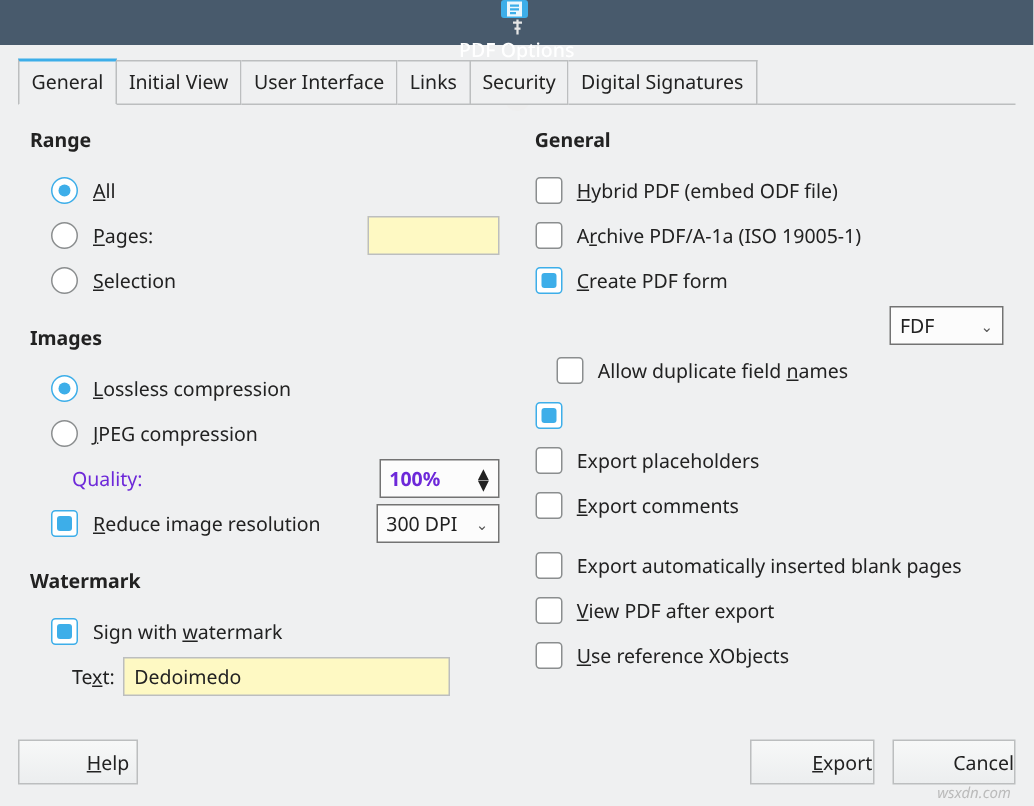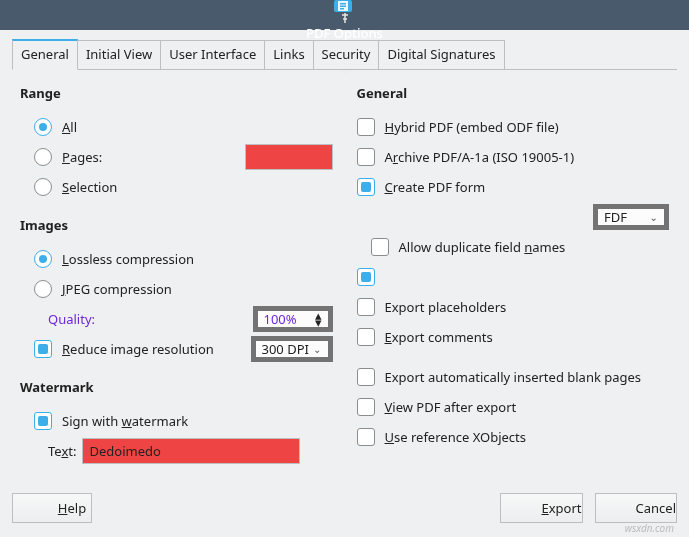--- a/index.html
+++ b/index.html
@@ -30,28 +30,28 @@
   .radio.checked { border-color:#3daee9; }
   .radio.checked::after { content:""; width:8px; height:8px; background:#3daee9; border-radius:4px; }
 
   .chk { width:18px; height:18px; border:1px solid #8b8e8f; border-radius:3px; background:#fff; display:flex; align-items:center; justify-content:center; margin-right:10px; flex-shrink:0;}
   .chk.checked { border-color:#3daee9; }
   .chk.checked::after { content:""; width:10px; height:10px; background:#3daee9; border-radius:2px; }
 
   .u { text-decoration: underline; text-decoration-thickness: 1px; }
   .disabled { color:#6d28d9; }
 
-  input[type=text].field { height:26px; border:1px solid #bcbebf; background:#ef4444; padding:12px 6px; }
+  input[type=text].field { height:26px; border:1px solid #bcbebf; background:#fef9c3; padding:12px 6px; }
   .pagesfield { width:88px; margin-left:10px; }
   .txtfield { width:218px; margin-left:6px; }
 
-  .spin, .combo { height:26px; border:5px solid #737373; background:#fcfcfc; display:flex; align-items:center; padding:0 6px; justify-content:space-between;text-align:center; }
+  .spin, .combo { height:26px; border:1px solid #737373; background:#fcfcfc; display:flex; align-items:center; padding:0 6px; justify-content:space-between;text-align:center; }
   .spin { width:80px; }
   .combo { width:82px; }
-  .spinright .spin { margin-left:auto; }
+  .spinright .spin { margin-left:auto;font-weight:bold; }
   .spin .caret, .combo .caret { display:flex; flex-direction:column; font-size:8px; line-height:7px; color:#555; }
   .combo .caret { font-size:10px; line-height:10px; }
 
   .spacer { height: 14px; }
 
   
   .bottombar { display:flex; padding: 0 12px 14px 12px; align-items:center; }
   .btn { height:30px; min-width:80px; border:1px solid #bcbebf; background: linear-gradient(#f7f8f8,#eceeef); display:flex; align-items:center; justify-content:center;padding-left:40px; }
   .bspacer { flex:1; }
   .gap { width:12px; }

